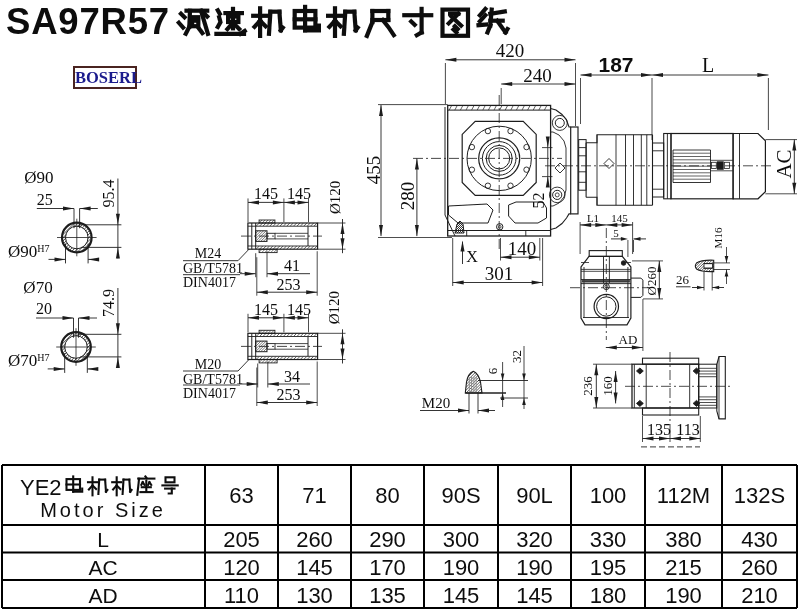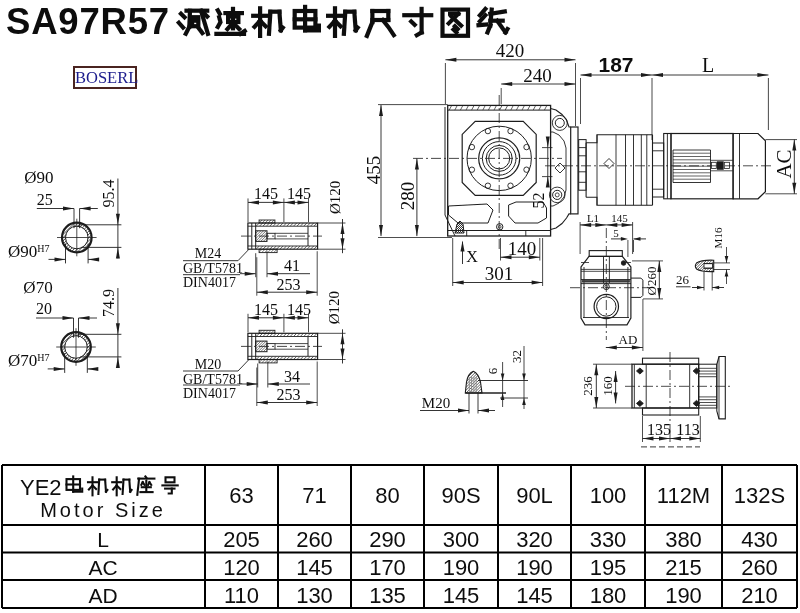--- a/index.html
+++ b/index.html
@@ -1,17 +1,17 @@
 <!DOCTYPE html>
 <html><head><meta charset="utf-8"><style>
 html,body{margin:0;padding:0;width:800px;height:613px;background:#fff;overflow:hidden}
 #wrap{position:relative;width:800px;height:602px}
 svg{position:absolute;left:0;top:0}
 #ttl{position:absolute;left:6px;top:1px;filter:blur(0.25px);font-family:"Liberation Sans",sans-serif;font-weight:bold;font-size:36.5px;color:#0d0d0d;letter-spacing:0.8px}
-#logo{position:absolute;left:73px;top:66px;width:60px;height:18.5px;border:2.2px solid #4a2420;color:#1b1b8c;font-family:"Liberation Serif",serif;font-weight:normal;font-size:16.5px;text-align:center;line-height:20px}
+#logo{position:absolute;left:73px;top:66px;width:60px;height:18.5px;border:2.2px solid #4a2420;color:#1b1b8c;font-family:"Liberation Serif",serif;font-weight:bold;font-size:16.5px;text-align:center;line-height:20px}
 </style></head><body>
 <div id="wrap">
 <div id="ttl">SA97R57</div>
 <div id="logo">BOSERL</div>
 <svg width="800" height="613" viewBox="0 0 800 613">
       <defs>
         <filter id="bl" x="-2%" y="-2%" width="104%" height="104%">
           <feGaussianBlur stdDeviation="0.38"></feGaussianBlur>
         </filter>
       </defs>

